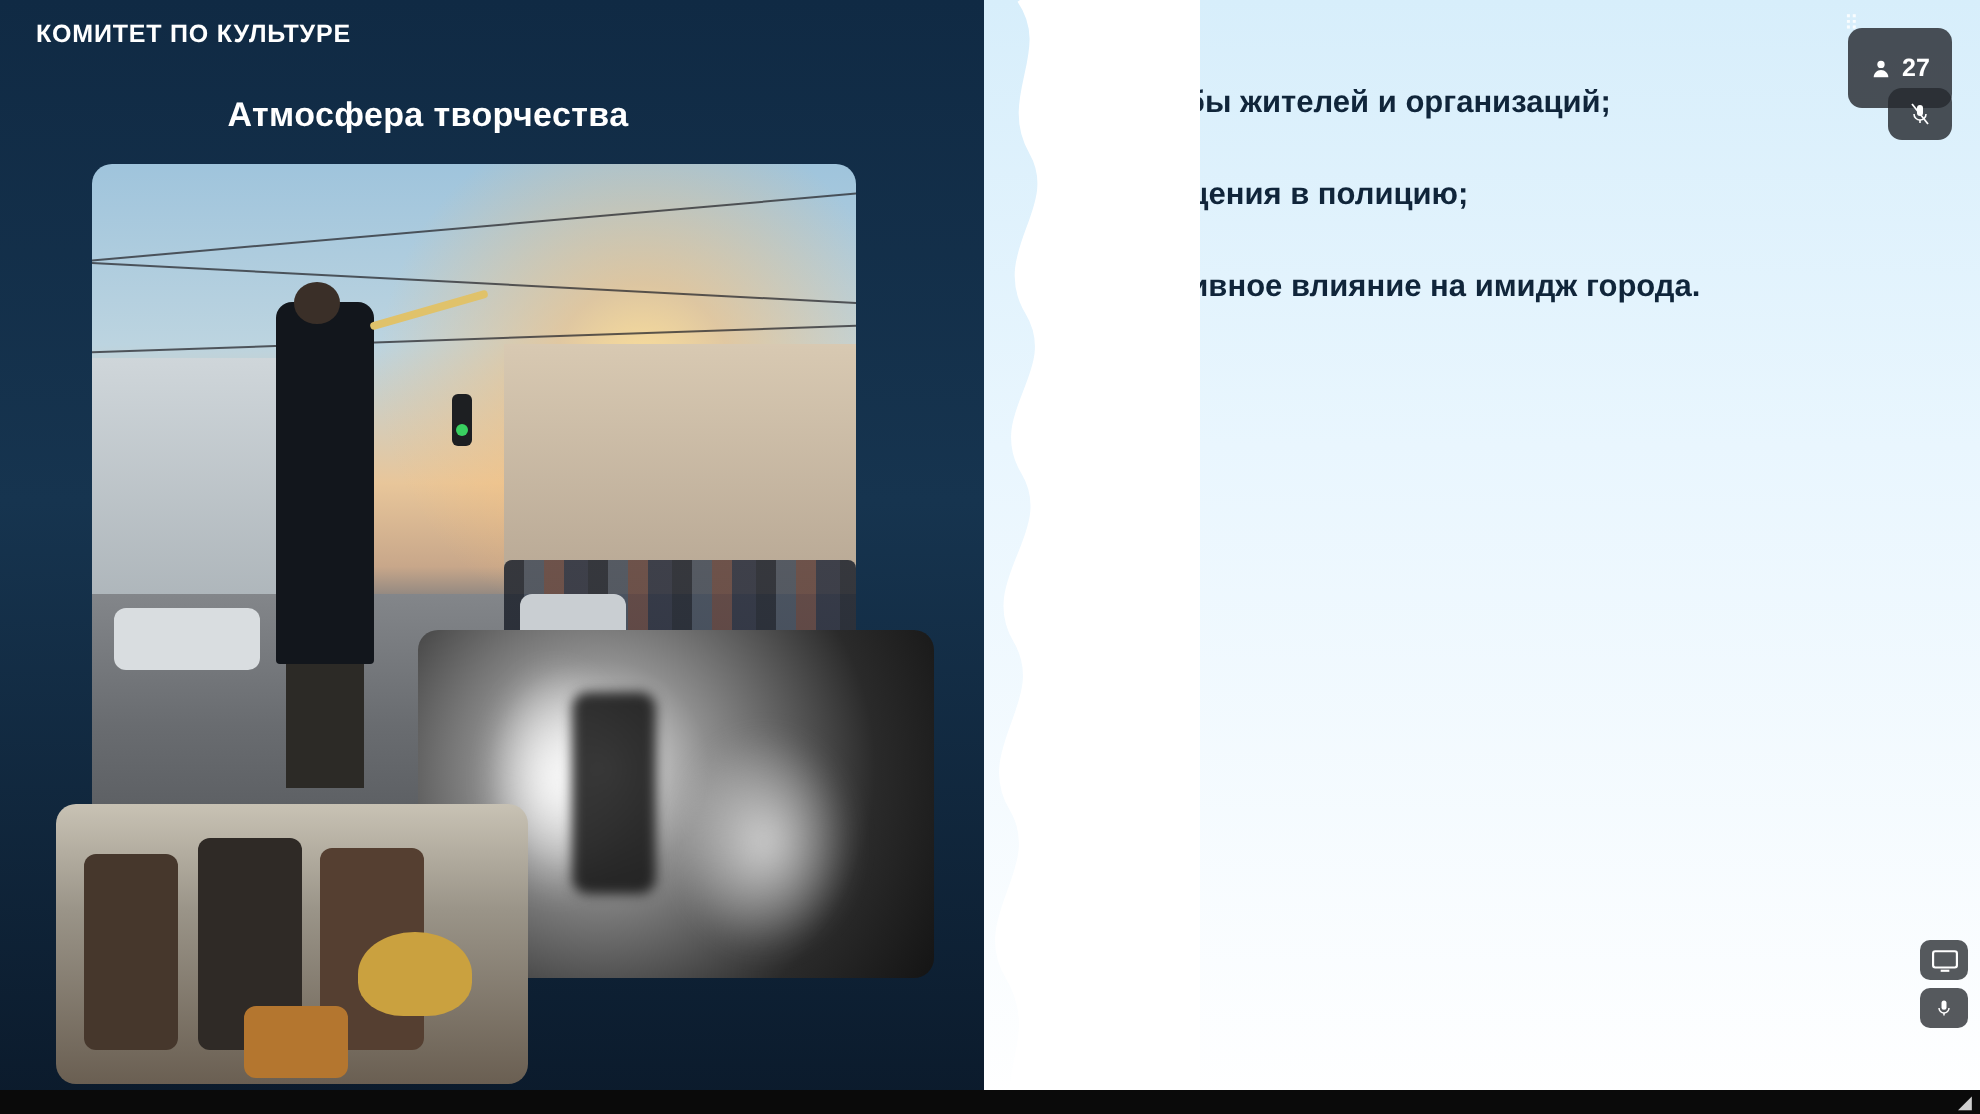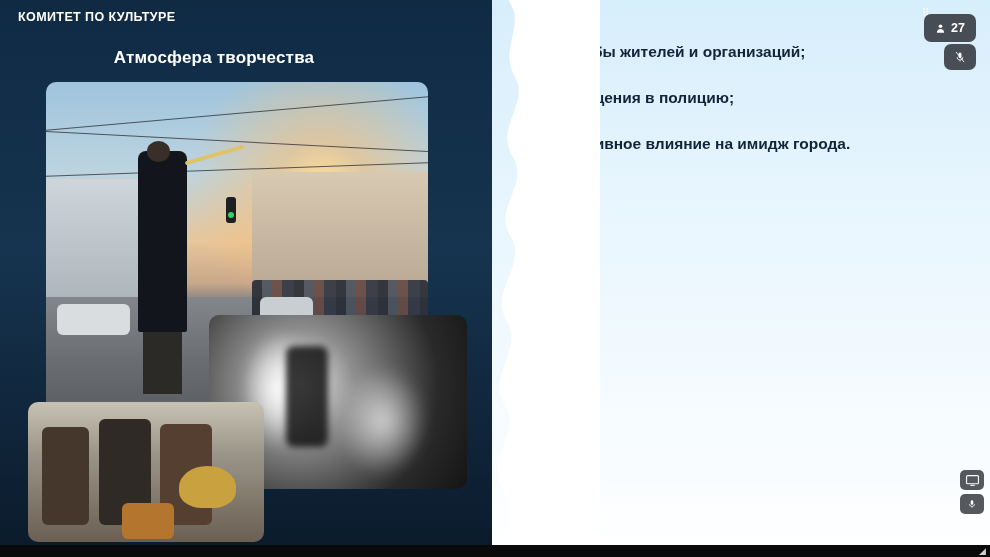--- a/index.html
+++ b/index.html
@@ -209,21 +209,21 @@
     color: #ffffff;
     border-radius: 7px;
     display: flex;
     align-items: center;
     justify-content: center;
     gap: 5px;
     font-size: 12.5px;
     font-weight: bold;
   }
   #participants-pill {
-    left: 924px; top: 14px; width: 52px; height: 28px;
+    left: 924px; top: 14px; width: 52px; height: 40px;
   }
   #mute-pill {
     left: 944px; top: 44px; width: 32px; height: 26px;
   }
   .corner-dots {
     position: absolute;
     left: 922px; top: 8px;
     width: 10px; height: 10px;
     color: rgba(255,255,255,0.85);
     font-size: 10px;

